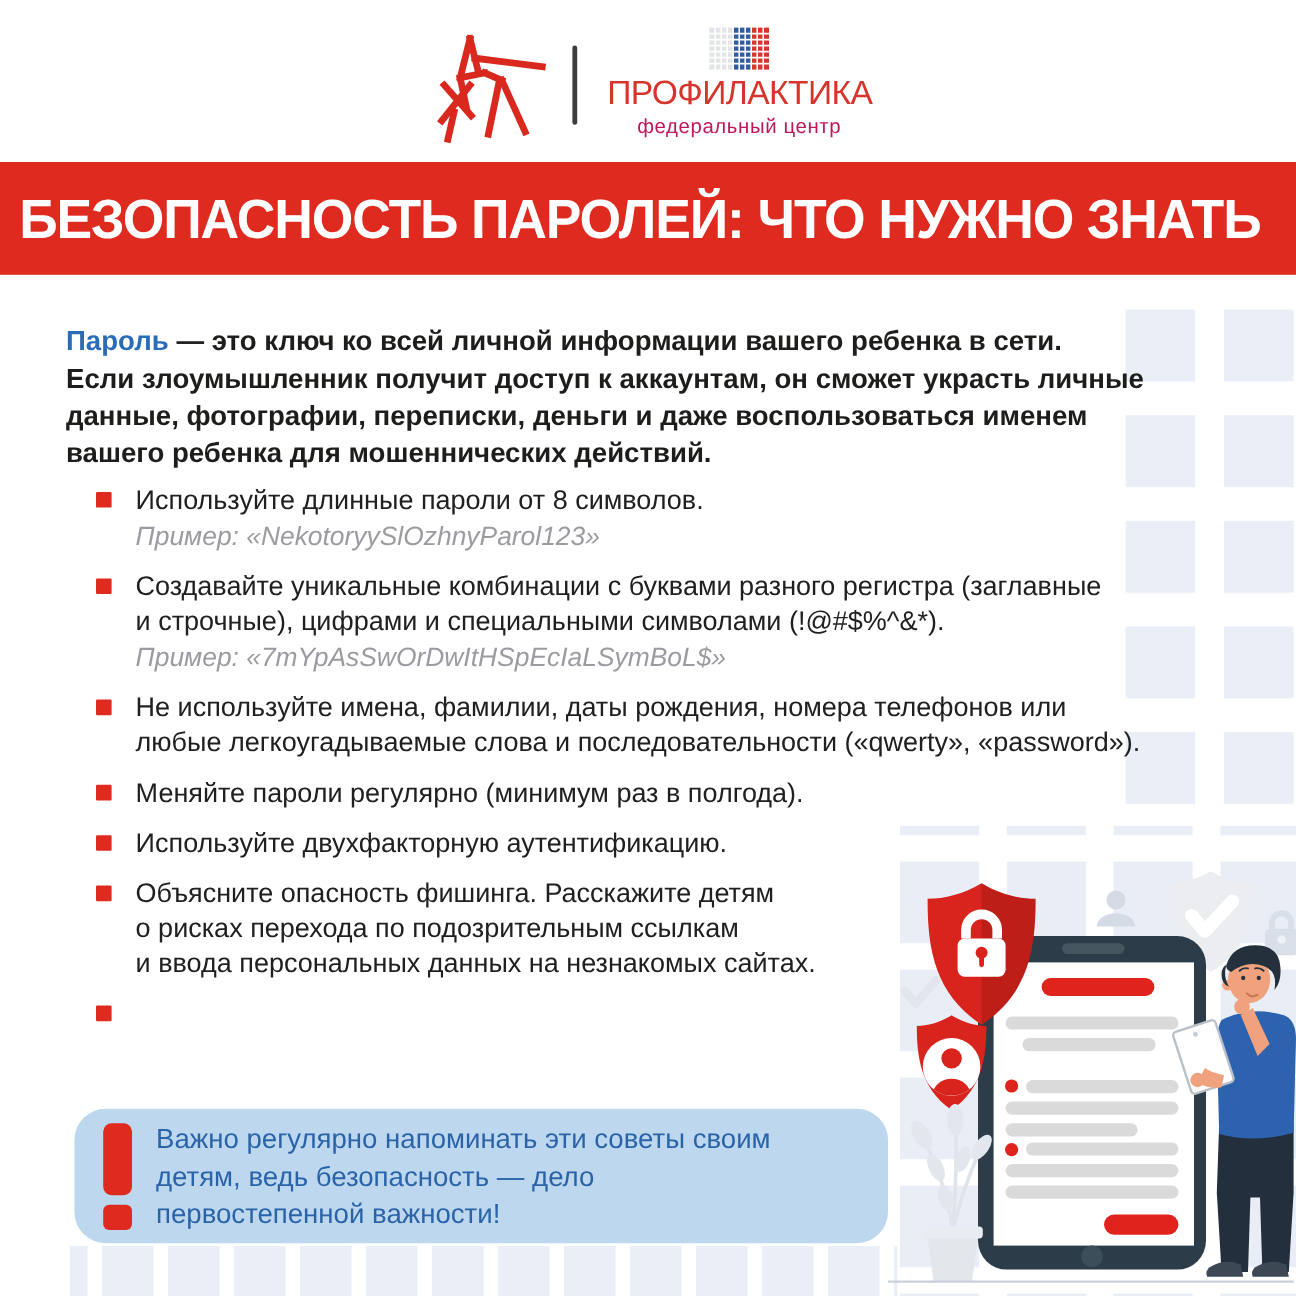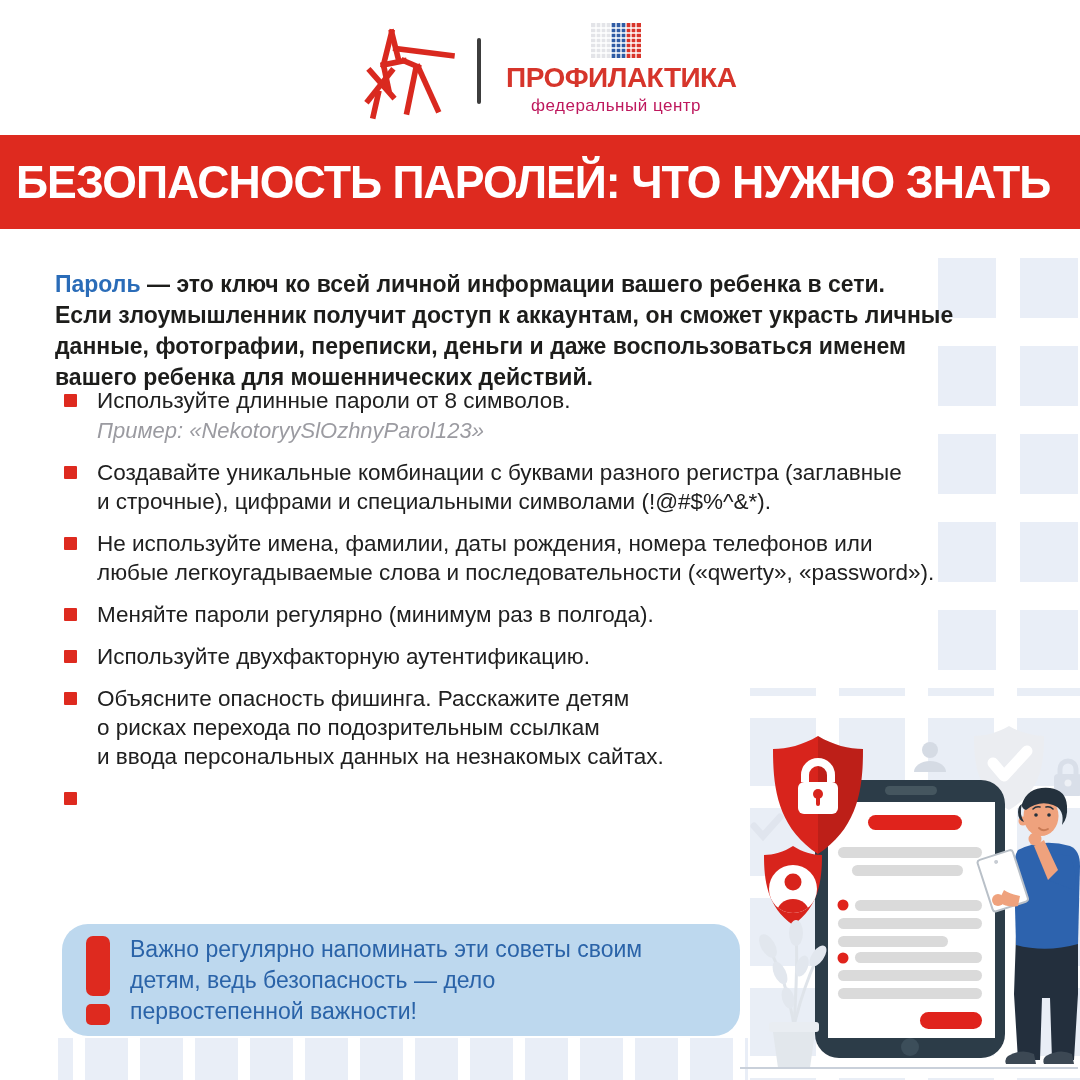--- a/index.html
+++ b/index.html
@@ -15,33 +15,33 @@
   
   .mosaic{position:absolute;z-index:0;pointer-events:none}
   .mosaic-right{left:930px;top:244px;width:150px;height:450px}
   .mosaic-bottom{left:58px;top:1038px;width:690px;height:42px}
   
   .header{position:absolute;left:0;top:0;width:1080px;height:135px;background:#fff;z-index:2}
   .brand-mark{position:absolute;left:356px;top:24px;width:104px;height:96px}
   .logo-divider{position:absolute;left:477px;top:38px;width:4px;height:66px;background:#3d3d3d;border-radius:2px}
   .logo-block{position:absolute;left:506px;top:22px;width:220px;text-align:center}
   .logo-grid{margin:0 auto 4px auto}
-  .logo-title{font-weight:bold;font-size:28px;letter-spacing:-.5px;color:#d6352b;line-height:1}
+  .logo-title{font-weight:normal;font-size:28px;letter-spacing:-.5px;color:#d6352b;line-height:1}
   .logo-sub{font-size:17px;letter-spacing:.5px;color:#be185d;margin-top:4px}
   
   .banner{position:absolute;left:0;top:135px;width:1080px;height:94px;background:var(--red);
     display:flex;align-items:center;justify-content:flex-start;z-index:2}
   .banner h1{margin:0;color:#fff;font-size:46px;font-weight:800;letter-spacing:-1px;
     transform:scaleX(.97);white-space:nowrap}
   
   .intro{position:absolute;left:55px;top:246px;width:980px;z-index:2;
     font-size:23px;font-weight:bold;line-height:31px;white-space:pre-line}
   .intro .lead{color:var(--blue)}
   
-  .bullets{position:absolute;left:64px;top:386px;width:960px;margin:0;padding:0;list-style:none;z-index:2}
+  .bullets{position:absolute;left:64px;top:386px;width:960px;margin:16px;padding:0;list-style:none;z-index:2}
   .bullets li{display:flex;align-items:flex-start;margin-bottom:13px}
   .marker{flex:none;width:13px;height:13px;background:var(--red);margin:8px 20px 0 0;border-radius:1px}
   .b-body{min-width:0}
   .b-text{font-size:22.5px;line-height:29px;color:#202020;white-space:pre-line}
   .b-example{font-size:22px;line-height:29px;font-style:italic;color:var(--muted);margin-top:1px}
   
   .callout{position:absolute;left:62px;top:924px;width:678px;height:112px;background:var(--callout-bg);
     border-radius:26px;z-index:3;display:flex;align-items:center}
   .excl{flex:none;width:24px;margin-left:24px;margin-right:20px}
   .excl .bar{width:24px;height:60px;background:var(--red);border-radius:7px}
@@ -120,20 +120,21 @@
       <div class="b-body">
           <div class="b-text">Используйте длинные пароли от 8 символов.</div>
       <div class="b-example">Пример: «NekotoryySlOzhnyParol123»</div>
         </div>
     </li>
     <li>
       <span class="marker"></span>
       <div class="b-body">
           <div class="b-text">Создавайте уникальные комбинации с буквами разного регистра (заглавные
 и строчные), цифрами и специальными символами (!@#$%^&amp;*).</div>
+      <div class="b-example">Пример: «7mYpAsSwOrDwItHSpEcIaLSymBoL$»</div>
         </div>
     </li>
     <li>
       <span class="marker"></span>
       <div class="b-body">
           <div class="b-text">Не используйте имена, фамилии, даты рождения, номера телефонов или
 любые легкоугадываемые слова и последовательности («qwerty», «password»).</div>
         </div>
     </li>
     <li>

